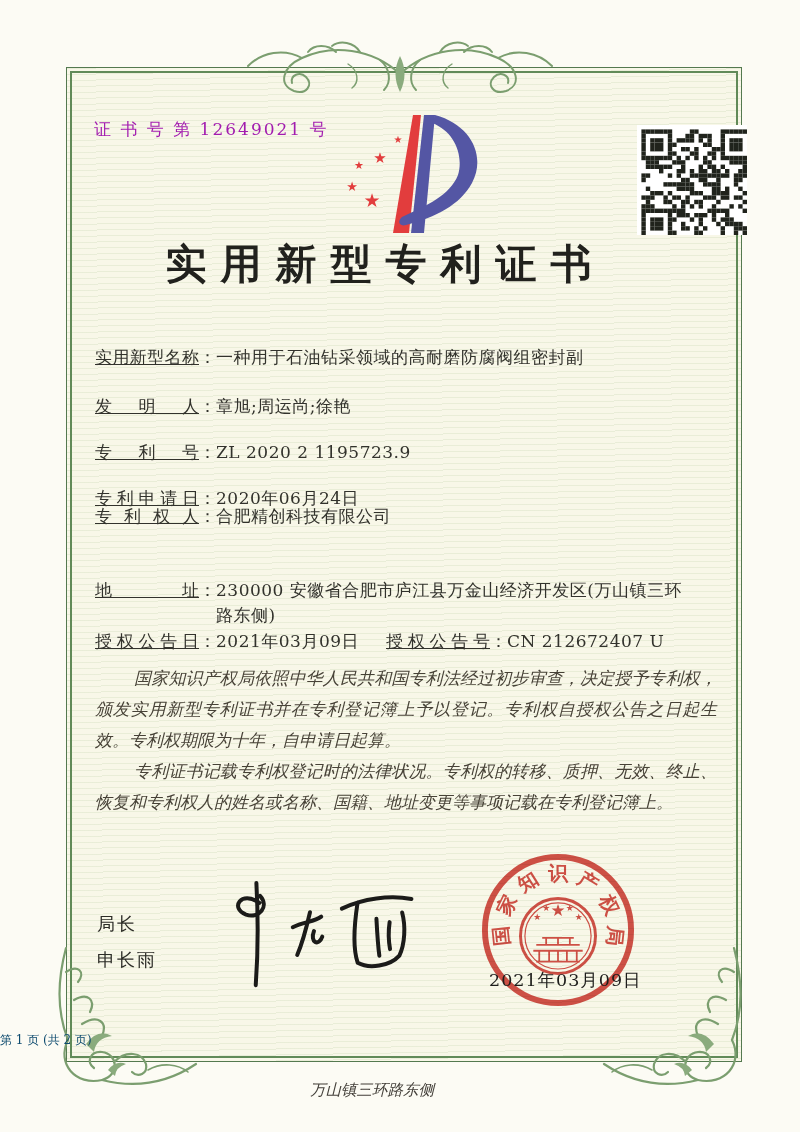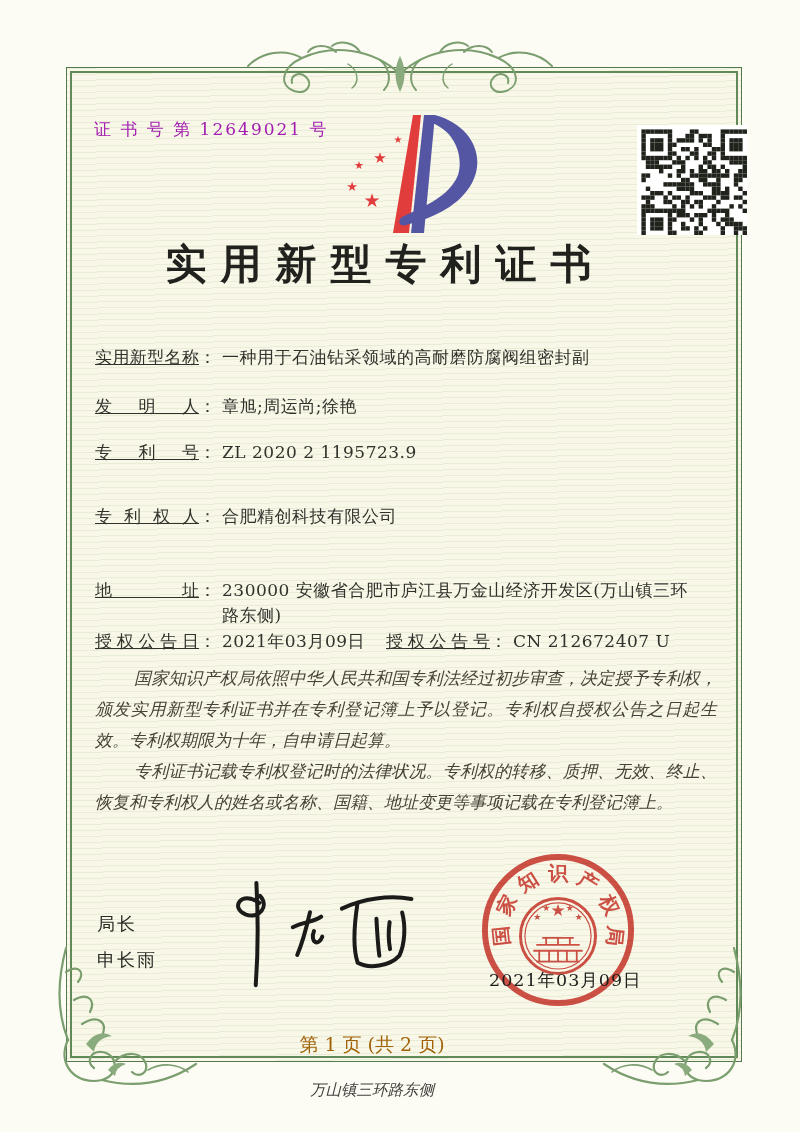--- a/index.html
+++ b/index.html
@@ -28,41 +28,41 @@
   .logo{position:absolute;left:342px;top:110px;width:140px;height:128px;}
   .qr{position:absolute;left:637px;top:125px;width:110px;height:110px;background:#fff;}
   .title{
     position:absolute;left:0;right:56px;top:237px;text-align:center;
     font-size:41px;font-weight:bold;letter-spacing:14px;padding-left:27px;color:#21211d;
   }
   
   .field{position:absolute;left:95px;font-size:17px;line-height:25px;white-space:nowrap;}
   .flabel{display:inline-block;width:104px;text-align:justify;text-align-last:justify;vertical-align:top;text-decoration:underline;}
   .colon{vertical-align:top;}
-  .fvalue{margin-left:6px;vertical-align:top;letter-spacing:.5px;}
+  .fvalue{margin-left:0;vertical-align:top;letter-spacing:.5px;}
   .fvalue.wide{display:inline-block;width:468px;white-space:normal;}
   .pair2{position:absolute;left:291px;top:0;}
   
   .body-text{
     position:absolute;left:95px;top:664px;width:622px;
     font-size:17px;line-height:31px;text-align:justify;
     font-style:italic;color:#474237;
   }
   .body-text p{margin:0;text-indent:2.3em;font-family:Liberation Mono, monospace;}
   
   .signer{position:absolute;left:97px;top:912px;font-size:18px;color:#2c2c27;
           font-family:Liberation Serif, serif;}
   .signer div{margin-bottom:12px;letter-spacing:2px;}
   .signature{position:absolute;left:225px;top:872px;width:200px;height:118px;transform:rotate(-3deg);}
   
   .seal{position:absolute;left:479px;top:851px;width:158px;height:158px;
         mix-blend-mode:multiply;opacity:.93;}
   .seal-date{position:absolute;left:489px;top:968px;font-size:17.5px;letter-spacing:1px;color:#1d1d1b;z-index:5;}
   
-  .page-info{position:absolute;left:0;right:56px;top:1032px;text-align:center;font-size:19px;color:#a16207;}
+  .page-info{position:absolute;left:0;right:56px;top:1032px;font-size:12px;color:#0c4a6e;}
   .back-note{position:absolute;left:0;right:56px;top:1080px;text-align:center;font-size:15.5px;
              font-style:italic;color:#44403a;}
 </style>
 </head>
 <body>
 
 <div class="page">
 
   <div class="frame">
     <div class="frame-inner"></div>
@@ -453,20 +453,23 @@
 
   <div class="field" style="top:345px">
     <span class="flabel">实用新型名称</span><span class="colon">：</span><span class="fvalue">一种用于石油钻采领域的高耐磨防腐阀组密封副</span>
   </div>
   <div class="field" style="top:394px">
     <span class="flabel">发明人</span><span class="colon">：</span><span class="fvalue">章旭;周运尚;徐艳</span>
   </div>
   <div class="field" style="top:440px">
     <span class="flabel">专利号</span><span class="colon">：</span><span class="fvalue">ZL 2020 2 1195723.9</span>
   </div>
+  <div class="field" style="top:486px">
+    <span class="flabel">专利申请日</span><span class="colon">：</span><span class="fvalue">2020年06月24日</span>
+  </div>
   <div class="field" style="top:504px">
     <span class="flabel">专利权人</span><span class="colon">：</span><span class="fvalue">合肥精创科技有限公司</span>
   </div>
   <div class="field" style="top:578px">
     <span class="flabel">地址</span><span class="colon">：</span><span class="fvalue wide">230000 安徽省合肥市庐江县万金山经济开发区(万山镇三环路东侧)</span>
   </div>
   <div class="field" style="top:629px">
     <span class="flabel">授权公告日</span><span class="colon">：</span><span class="fvalue">2021年03月09日</span>
     <span class="pair2">
       <span class="flabel">授权公告号</span><span class="colon">：</span><span class="fvalue">CN 212672407 U</span>

